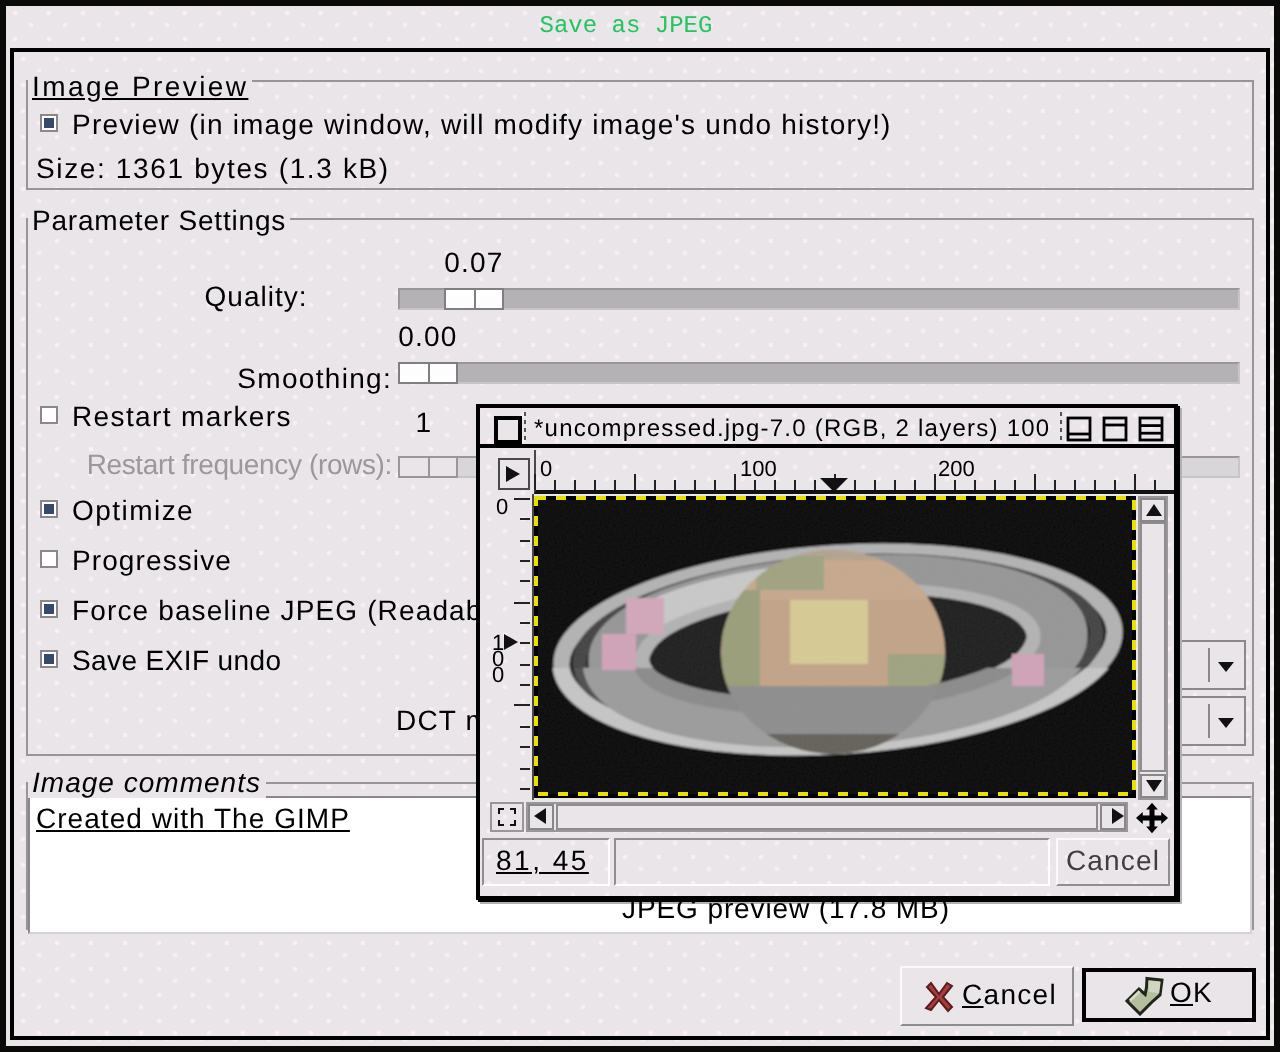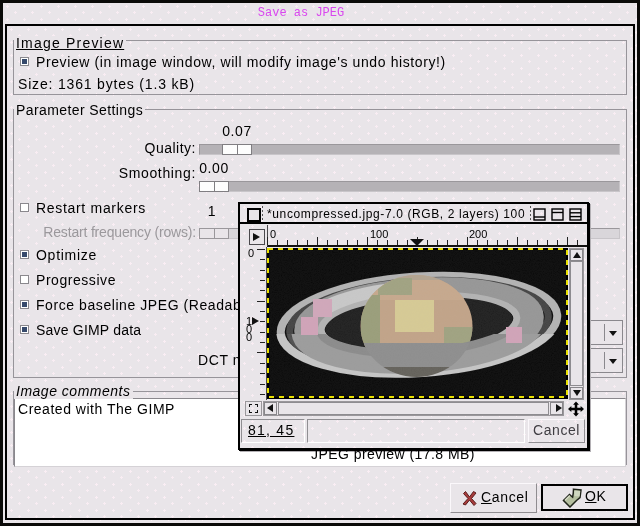--- a/index.html
+++ b/index.html
@@ -17,45 +17,45 @@
 .trough{position:absolute;height:9px;background:#b5b2b6;border:1px solid #9a979b;border-right-color:#c8c5c9;border-bottom-color:#c8c5c9;}
 .handle{position:absolute;top:-1px;height:9px;background:#fdfdfd;border:1px solid #807e82;}
 .handle .mid{position:absolute;left:50%;top:0;width:1px;height:100%;background:#807e82;}
 .rlab{text-align:right;}
 </style>
 </head>
 <body>
 
 <div class="abs dots" style="left:3px;top:3px;width:634px;height:520px;background-color:#e9e5e9;"></div>
 
-<div class="abs" style="left:3px;top:6px;width:596px;text-align:center;font-size:12px;font-family:'Liberation Mono',monospace;letter-spacing:0px;color:#d946ef;">Save as JPEG</div>
+<div class="abs" style="left:3px;top:6px;width:596px;text-align:center;font-size:12px;font-family:'Liberation Mono',monospace;letter-spacing:0px;color:#22c55e;padding-left:12px;">Save as JPEG</div>
 
 <div class="abs dots" style="left:5px;top:24px;width:626px;height:492px;background-color:#e9e5e9;border:2px solid #000;"></div>
 
 <div class="frame" style="left:13px;top:40px;width:612px;height:53px;"></div>
 <div class="flabel" style="left:14px;top:36px;letter-spacing:1.2px;text-decoration:underline;">Image Preview</div>
 <div class="cb" style="left:20px;top:57px;">
     <div class="in"></div>
   </div>
 <div class="txt" style="left:36px;top:55px;">Preview (in image window, will modify image's undo history!)</div>
 <div class="txt" style="left:18px;top:77px;letter-spacing:0.82px;">Size: 1361 bytes (1.3 kB)</div>
 
 <div class="frame" style="left:13px;top:109px;width:612px;height:267px;"></div>
 <div class="flabel" style="left:14px;top:103px;letter-spacing:0.4px;">Parameter Settings</div>
 
 <div class="txt" style="left:222px;top:124px;width:30px;text-align:center;">0.07</div>
-<div class="txt rlab" style="left:60px;top:141px;width:136px;letter-spacing:0.5px;">Quality:</div>
+<div class="txt rlab" style="left:60px;top:141px;width:136px;letter-spacing:0.5px;text-align:center;">Quality:</div>
 <div class="trough" style="left:199px;top:144px;width:419px;">
   <div class="handle" style="left:22px;width:28px;">
       <div class="mid"></div>
     </div>
 </div>
 
 <div class="txt" style="left:199px;top:161px;width:30px;text-align:center;">0.00</div>
-<div class="txt rlab" style="left:60px;top:166px;width:136px;letter-spacing:0.65px;">Smoothing:</div>
+<div class="txt rlab" style="left:60px;top:182px;width:136px;letter-spacing:0.65px;">Smoothing:</div>
 <div class="trough" style="left:199px;top:181px;width:419px;">
   <div class="handle" style="left:-1px;width:28px;">
       <div class="mid"></div>
     </div>
 </div>
 
 <div class="cb" style="left:20px;top:203px;background:#fff;"></div>
 <div class="txt" style="left:36px;top:201px;letter-spacing:0.69px;">Restart markers</div>
 <div class="txt" style="left:204px;top:204px;width:16px;text-align:center;">1</div>
 <div class="txt rlab" style="left:16px;top:225px;width:180px;color:#9b989c;letter-spacing:-0.18px;">Restart frequency (rows):</div>
@@ -71,40 +71,40 @@
 <div class="txt" style="left:36px;top:248px;letter-spacing:0.73px;">Optimize</div>
 <div class="cb" style="left:20px;top:275px;"></div>
 <div class="txt" style="left:36px;top:273px;letter-spacing:0.55px;">Progressive</div>
 <div class="cb" style="left:20px;top:300px;">
     <div class="in"></div>
   </div>
 <div class="txt" style="left:36px;top:298px;letter-spacing:0.57px;">Force baseline JPEG (Readable by all decoders)</div>
 <div class="cb" style="left:20px;top:325px;">
     <div class="in"></div>
   </div>
-<div class="txt" style="left:36px;top:323px;letter-spacing:0.2px;">Save GIMP data</div>
+<div class="txt" style="left:36px;top:323px;letter-spacing:0.2px;">Save EXIF undo</div>
 
 <div class="txt" style="left:198px;top:353px;">DCT method:</div>
 <div class="abs" style="left:320px;top:320px;width:301px;height:23px;background:#e9e5e9;border:1px solid #8a888d;">
   <div class="abs" style="right:17px;top:3px;width:1px;height:17px;background:#8a888d;"></div>
   <svg class="abs" style="right:5px;top:10px;" width="8" height="5">
       <polygon points="0,0 8,0 4,5" fill="#111"></polygon>
     </svg>
 </div>
 <div class="abs" style="left:320px;top:348px;width:301px;height:23px;background:#e9e5e9;border:1px solid #8a888d;">
   <div class="abs" style="right:17px;top:3px;width:1px;height:17px;background:#8a888d;"></div>
   <svg class="abs" style="right:5px;top:10px;" width="8" height="5">
       <polygon points="0,0 8,0 4,5" fill="#111"></polygon>
     </svg>
 </div>
 
 <div class="flabel" style="left:14px;top:384px;z-index:1;letter-spacing:0.51px;font-style:italic;">Image comments</div>
 <div class="frame" style="left:13px;top:391px;width:612px;height:72px;"></div>
 <div class="abs" style="left:14px;top:398px;width:610px;height:67px;background:#fff;border:1px solid #8a888d;border-right-color:#d5d2d6;border-bottom-color:#d5d2d6;"></div>
-<div class="txt" style="left:18px;top:402px;letter-spacing:0.52px;">Created with The GIMP</div>
+<div class="txt" style="left:18px;top:402px;letter-spacing:0.52px;text-decoration:underline;">Created with The GIMP</div>
 
 <div class="abs" style="left:450px;top:483px;width:85px;height:28px;background:#e9e5e9;border:1px solid #8f8c90;border-top-color:#fbf8fb;border-left-color:#fbf8fb;"></div>
 <svg class="abs" style="left:461px;top:490px;" width="17" height="17" viewBox="0 0 17 17">
   <path d="M2.5 3.5 L7 8.5 L2 14 L4.5 15 L8.5 10 L13 15.5 L15 13.5 L10.5 8.5 L15 3 L12.5 1.5 L8.5 7 L4.5 1.5 Z" fill="#a83c3c" stroke="#5a1d1d" stroke-width="1"></path>
 </svg>
 <div class="txt" style="left:481px;top:490px;letter-spacing:0.65px;"><span style="text-decoration:underline;">C</span>ancel</div>
 
 <div class="abs" style="left:541px;top:484px;width:83px;height:23px;background:#e9e5e9;border:2px solid #000;"></div>
 <svg class="abs" style="left:562px;top:488px;" width="21" height="20" viewBox="0 0 21 20">
   <path d="M11.5 1.2 L19 2 L18 9.5 L14.5 12.5 L8 19 L1.5 12.5 L7.5 6.5 L10.6 9.2 C11.3 6.3 11.5 4 11.5 1.2 Z" fill="#b5bf9f" stroke="#20241a" stroke-width="1.5"></path>

